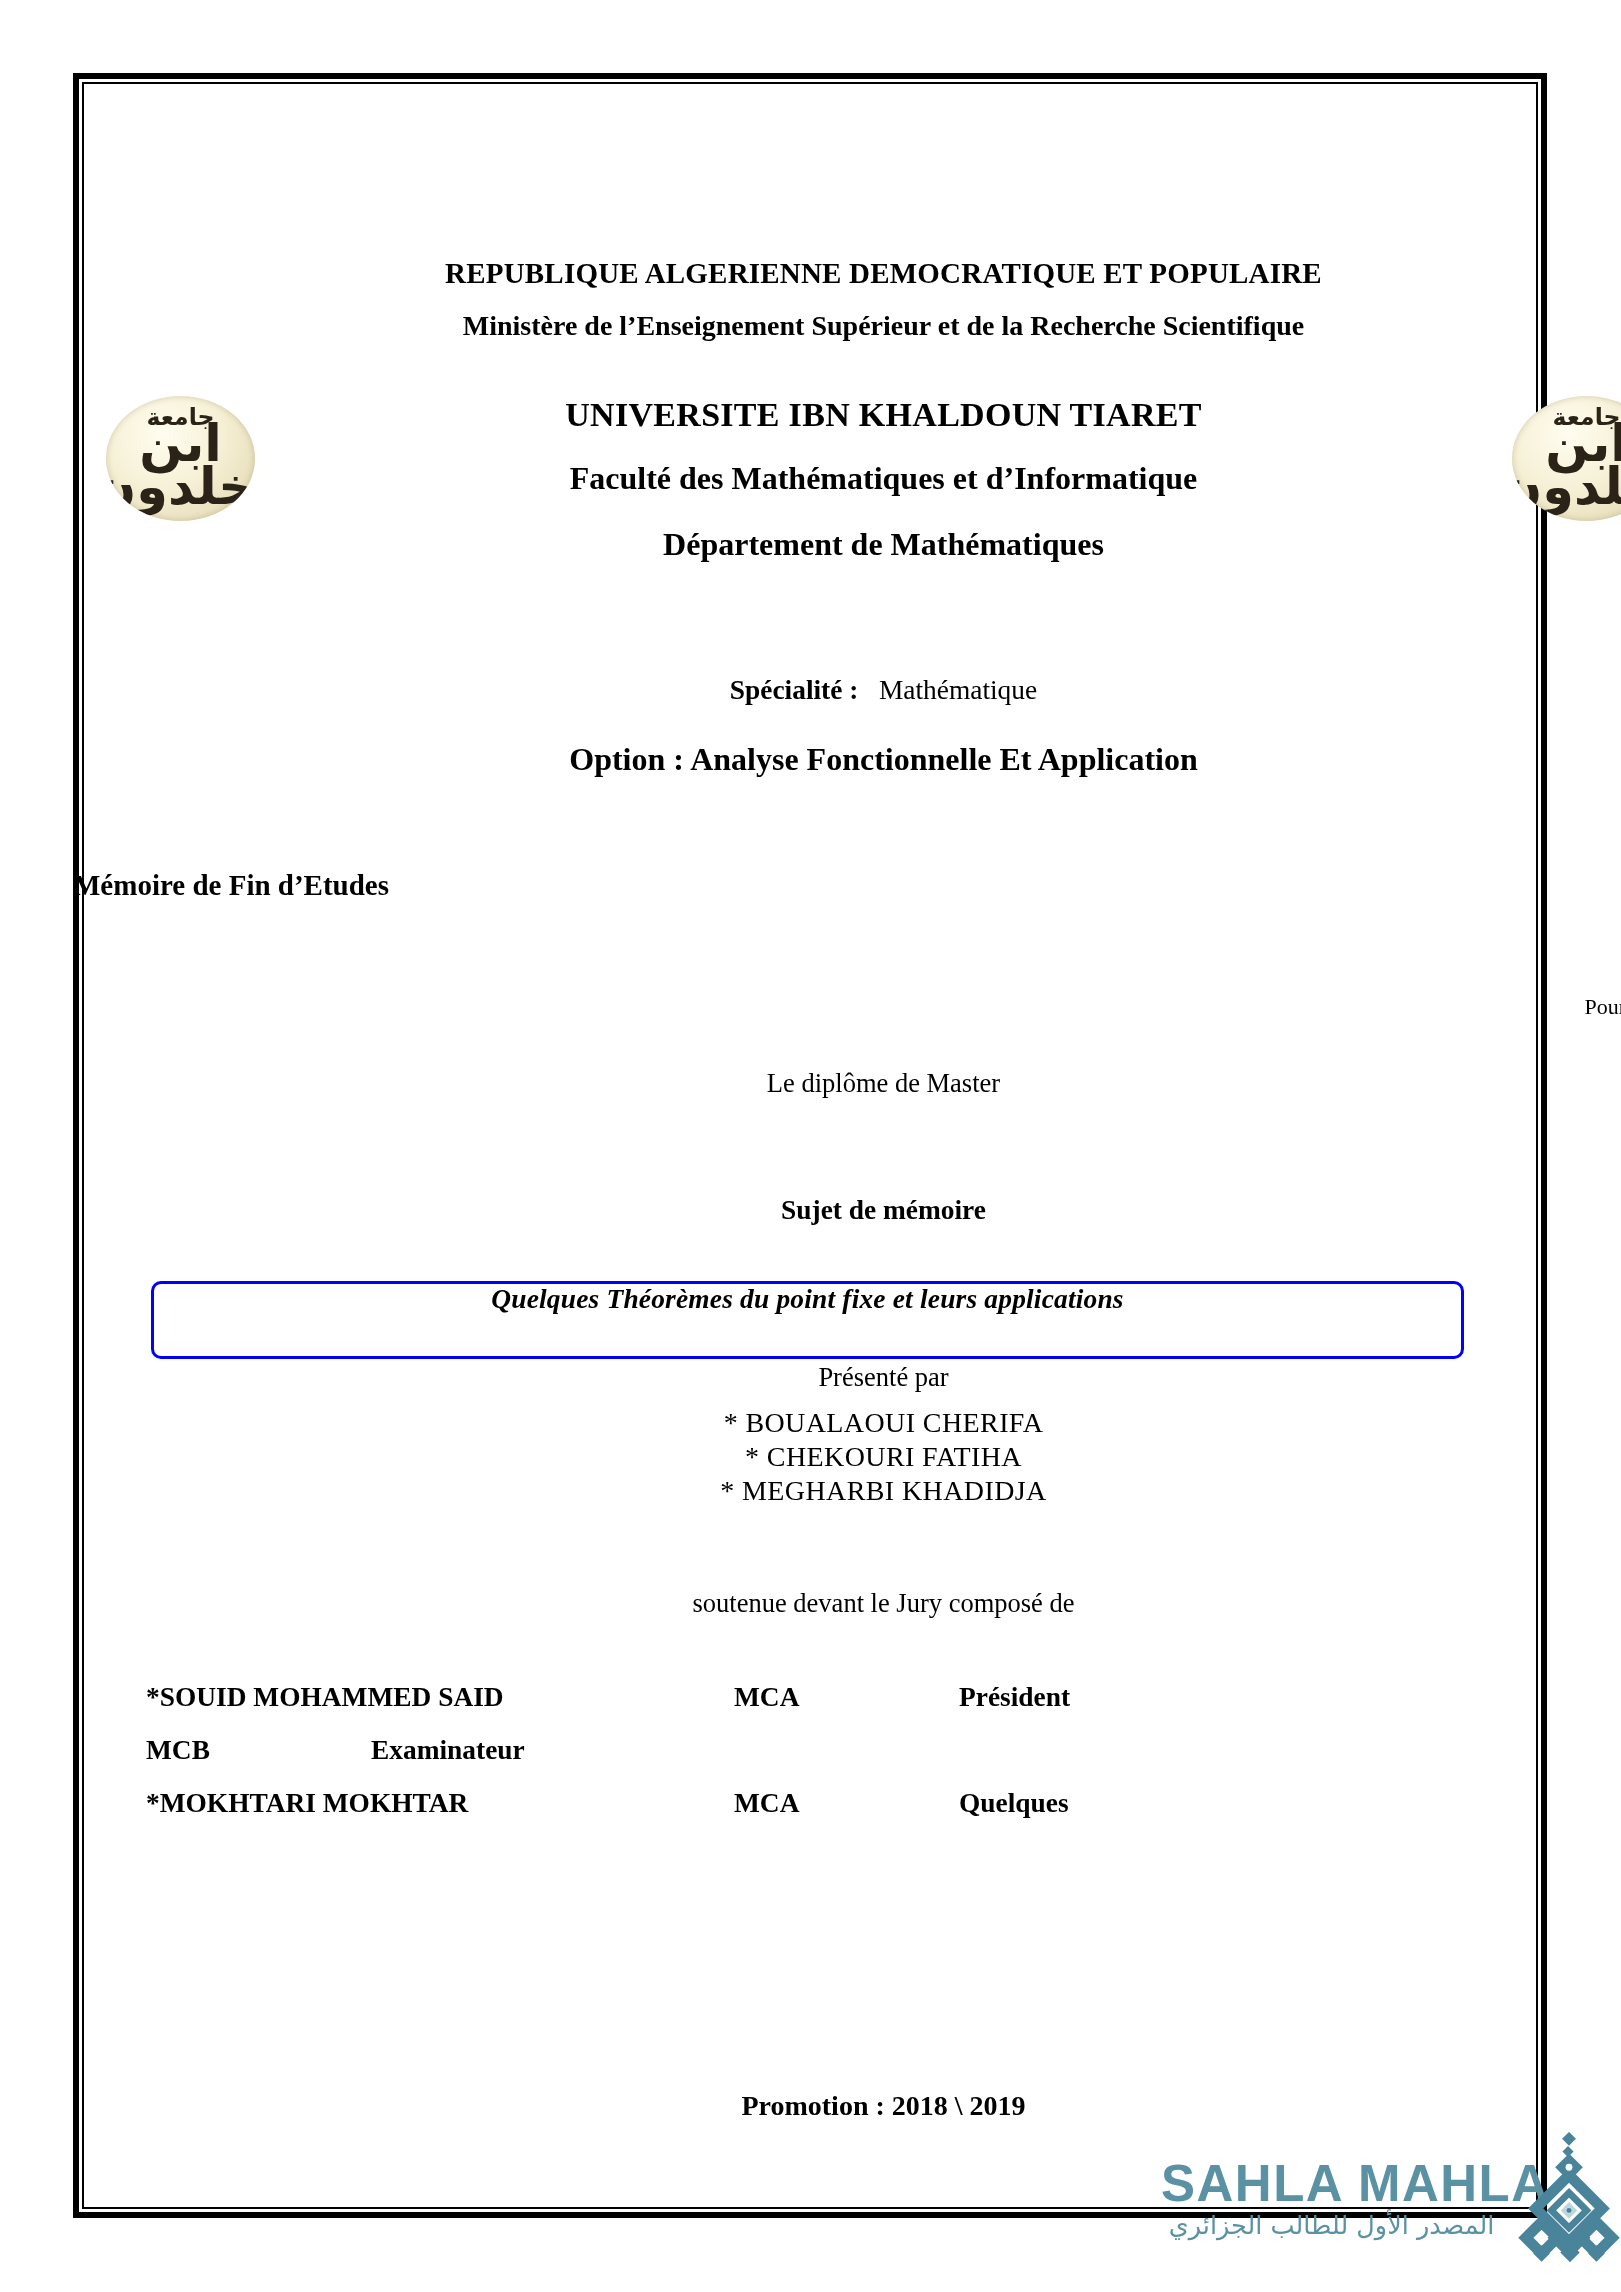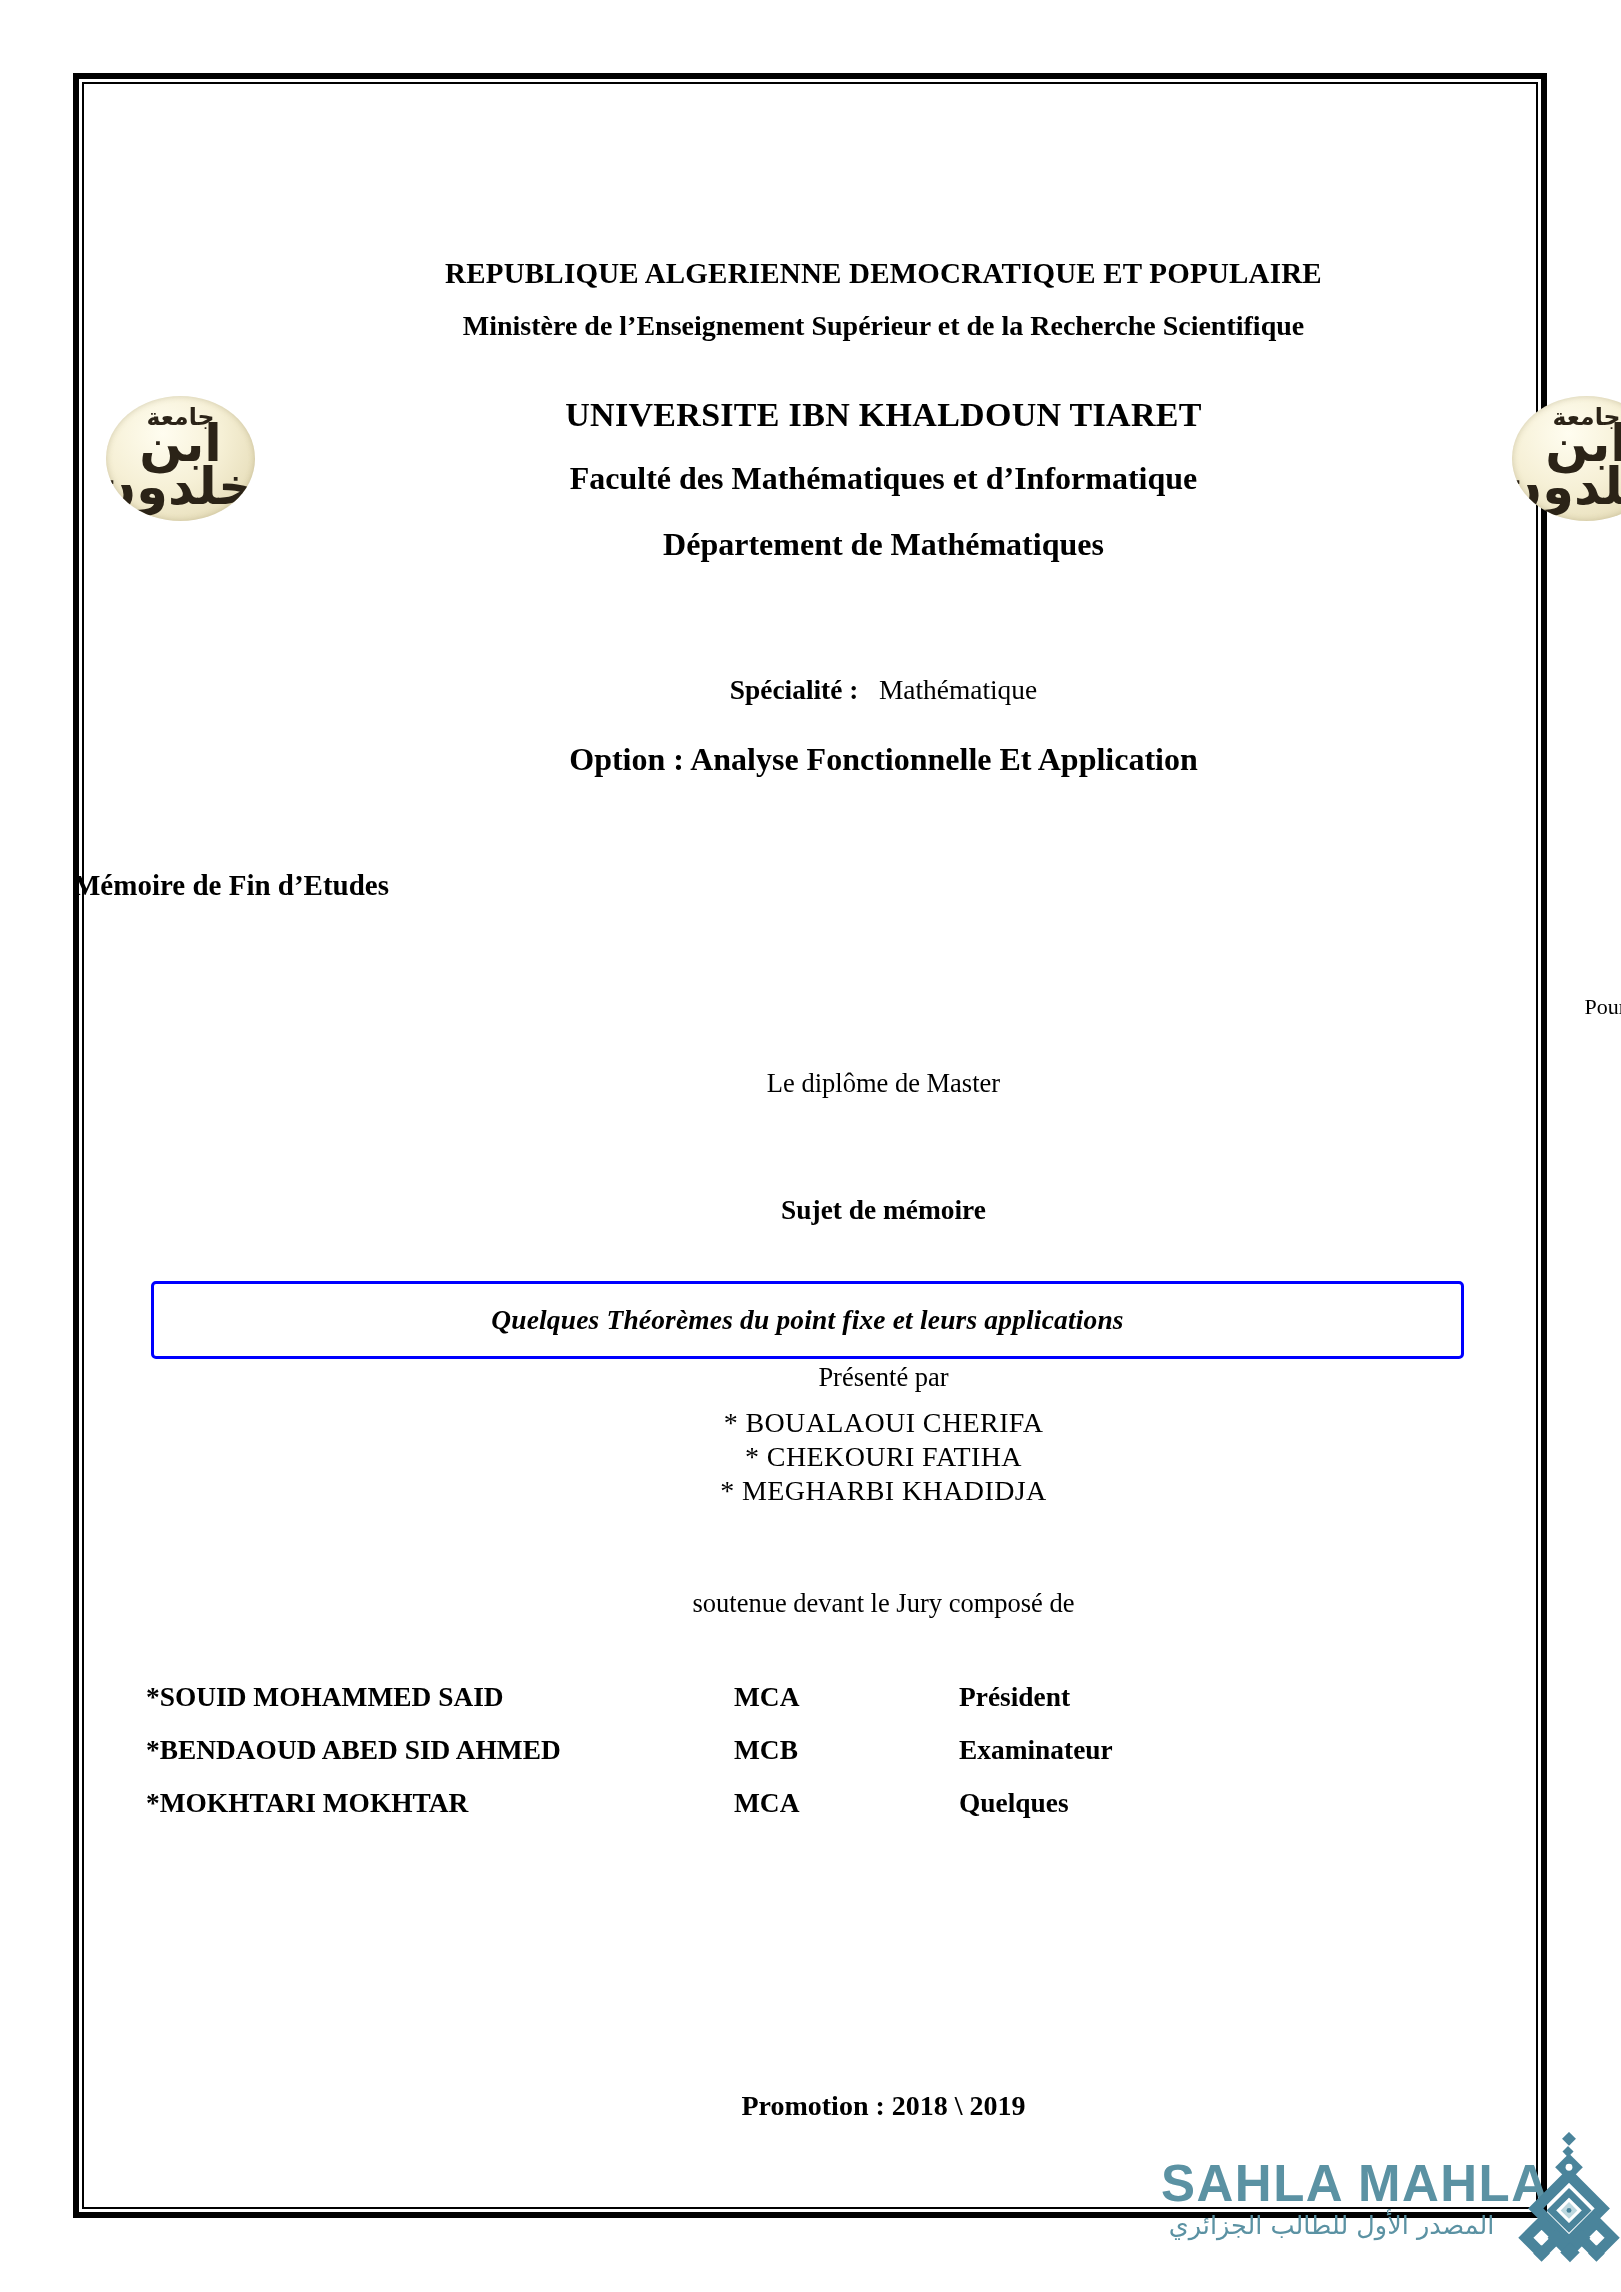--- a/index.html
+++ b/index.html
@@ -191,24 +191,23 @@
     font-size: 27.4px;
     font-weight: bold;
   }
   #subject-box {
     position: absolute;
     left: 78px;
     top: 1208px;
     width: 1313px;
     height: 78px;
     border: 3.9px solid #0000ff;
-    border-radius: 5px;
+    border-radius: 10px;
     box-sizing: border-box;
     display: flex;
-    align-items: center;
     justify-content: center;
   }
   #subject-title {
     font-size: 27.4px;
     font-weight: bold;
     font-style: italic;
     letter-spacing: 0.2px;
     white-space: nowrap;
   }
 
@@ -377,21 +376,20 @@
 
   <div id="jury-heading">soutenue devant le Jury composé de</div>
 
   <div id="jury-table">
     <div class="jrow">
       <span class="jname">*SOUID MOHAMMED SAID</span>
       <span class="jgrade">MCA</span>
       <span class="jrole">Président</span>
     </div>
     <div class="jrow">
-      <span class="jname">*BENDAOUD ABED SID AHMED</span>
       <span class="jgrade">MCB</span>
       <span class="jrole">Examinateur</span>
     </div>
     <div class="jrow">
       <span class="jname">*MOKHTARI MOKHTAR</span>
       <span class="jgrade">MCA</span>
       <span class="jrole">Quelques</span>
     </div>
   </div>
 

